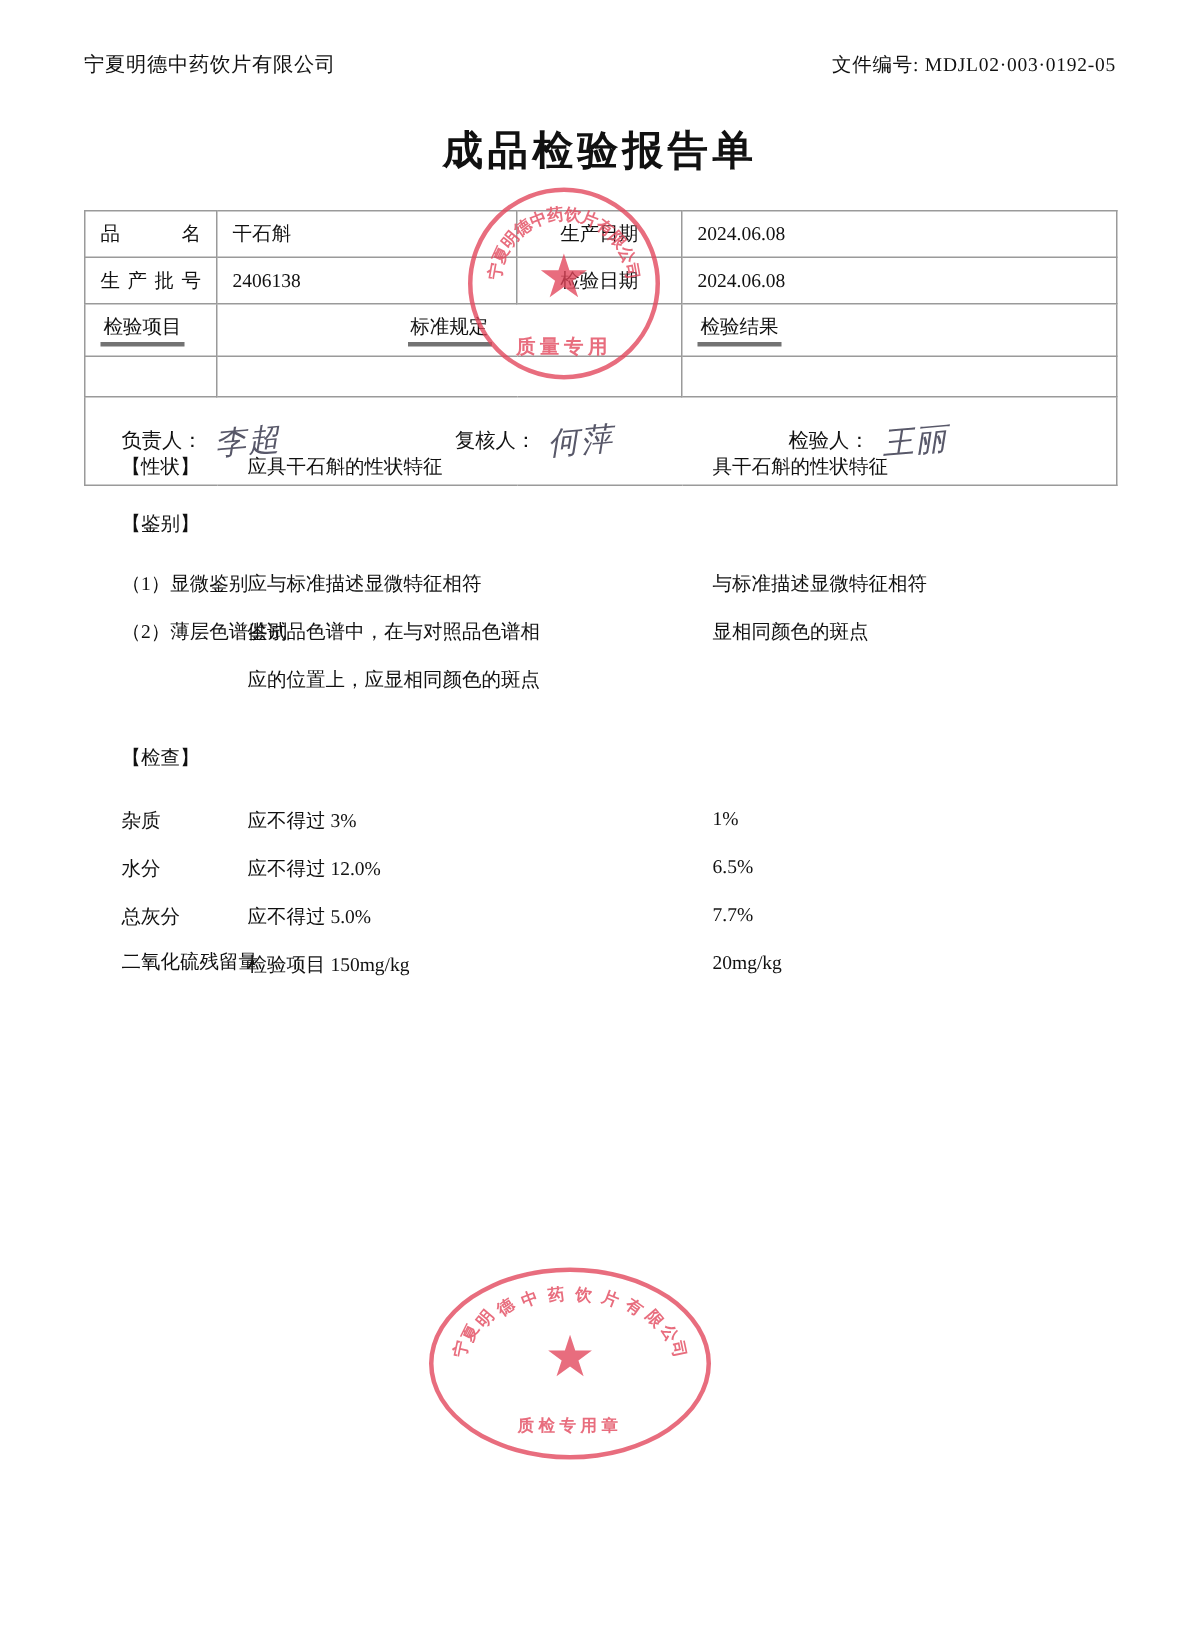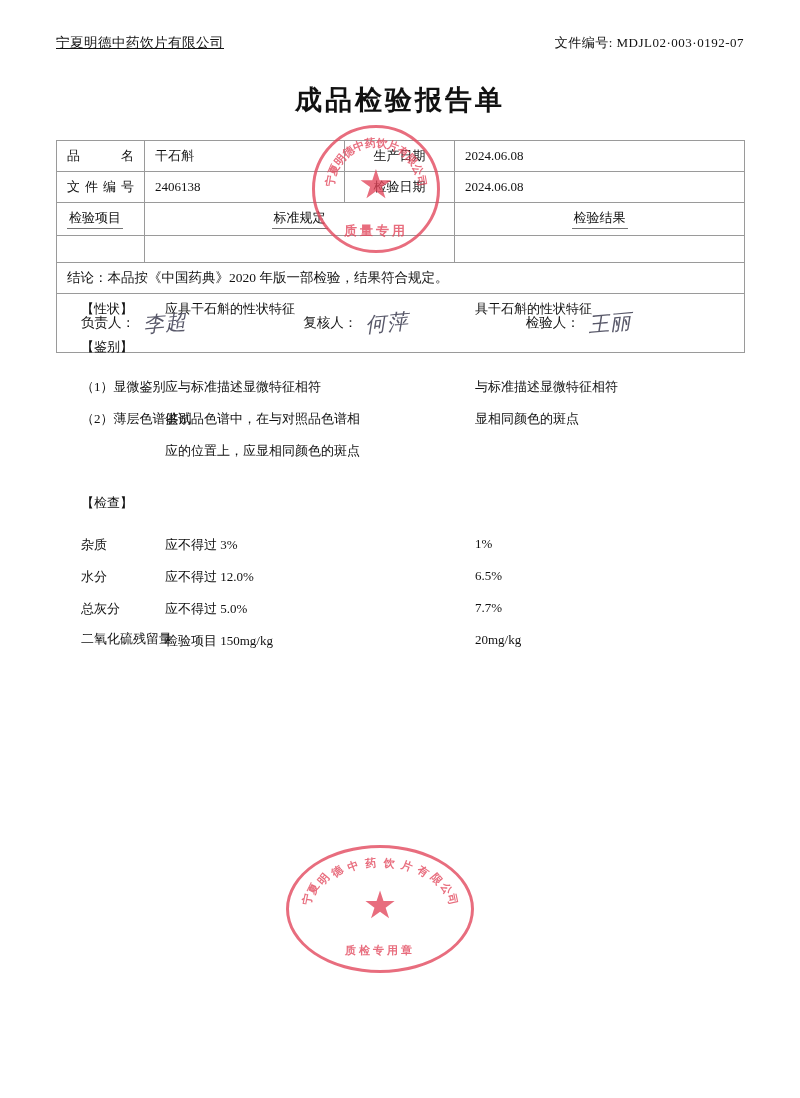--- a/index.html
+++ b/index.html
@@ -24,21 +24,21 @@
   }
   
   .header-row {
     display: flex;
     justify-content: space-between;
     align-items: baseline;
     font-size: 13.5px;
     letter-spacing: 0.5px;
     margin-top: 4px;
   }
-  .header-left { white-space: nowrap; text-decoration: underline; }
+  .header-left { white-space: nowrap; }
   .header-right { white-space: nowrap; font-size: 13px; }
 
   .title {
     text-align: center;
     font-size: 27px;
     font-weight: bold;
     letter-spacing: 3px;
     margin-top: 30px;
     margin-bottom: 22px;
   }
@@ -86,26 +86,26 @@
   }
 
   
   .colhead td {
     height: 34px;
     padding-top: 10px;
     padding-bottom: 6px;
   }
   .colhead span {
     display: inline-block;
-    border-bottom: 1px solid #737373;
+    border-bottom: 3px solid #737373;
     padding: 0 2px 1px 2px;
   }
   .ch1 { padding-left: 18px; }
   .ch2 { text-align: center; }
-  .ch3 { text-align: center; }
+  .ch3 { }
 
   
   .bodycell {
     vertical-align: top;
     padding: 0;
     height: 718px;
   }
   .body-inner {
     position: relative;
     height: 100%;
@@ -222,42 +222,42 @@
 </style>
 </head>
 <body>
 
 <div class="page">
 
   <div class="header-row">
     <div class="header-left">宁夏明德中药饮片有限公司</div>
     <div class="header-right">
       <span>文件编号:</span>
-      <span>MDJL02·003·0192-07</span>
+      <span>MDJL02·003·0192-05</span>
     </div>
   </div>
 
   <div class="title">成品检验报告单</div>
 
   <table class="doc">
     <colgroup>
       <col style="width:88px">
       <col style="width:200px">
       <col style="width:110px">
       <col style="width:290px">
     </colgroup>
     <tbody>
       <tr>
         <td class="lbl">品　　名</td>
         <td class="val">干石斛</td>
         <td class="lbl-center">生产日期</td>
         <td class="val-date">2024.06.08</td>
       </tr>
       <tr>
-        <td class="lbl">文件编号</td>
+        <td class="lbl">生产批号</td>
         <td class="val">2406138</td>
         <td class="lbl-center">检验日期</td>
         <td class="val-date">2024.06.08</td>
       </tr>
 
       <tr class="colhead">
         <td class="ch1" colspan="1"><span>检验项目</span></td>
         <td class="ch2" colspan="2"><span>标准规定</span></td>
         <td class="ch3"><span>检验结果</span></td>
       </tr>
@@ -294,23 +294,20 @@
             <div class="item col-c" style="top:136px">与标准描述显微特征相符</div>
             <div class="item col-c" style="top:168px">显相同颜色的斑点</div>
             <div class="item col-c" style="top:294px">1%</div>
             <div class="item col-c" style="top:326px">6.5%</div>
             <div class="item col-c" style="top:358px">7.7%</div>
             <div class="item col-c" style="top:390px">20mg/kg</div>
           </div>
         </td>
       </tr>
 
-      <tr class="conclusion">
-        <td colspan="4">结论：本品按《中国药典》2020 年版一部检验，结果符合规定。</td>
-      </tr>
 
       <tr class="sig-row">
         <td colspan="4">
           <div class="sig-wrap">
             <div class="sig-block">
               <span class="sig-label">负责人：</span>
               <span class="sig-hand">李超</span>
             </div>
             <div class="sig-block">
               <span class="sig-label">复核人：</span>

